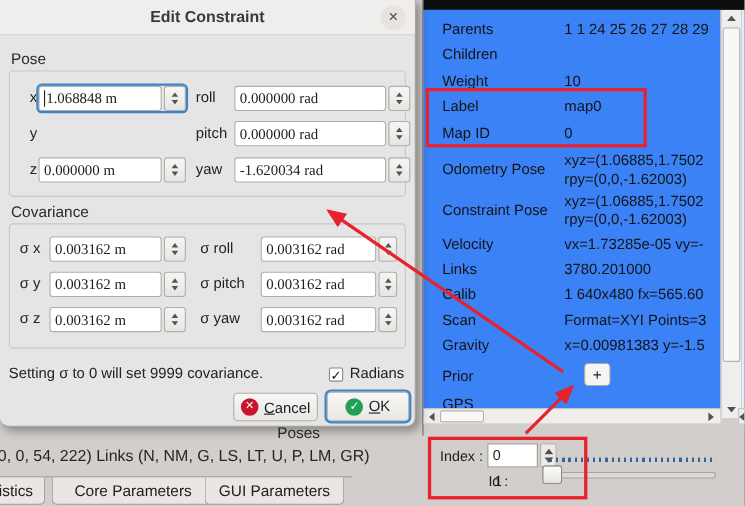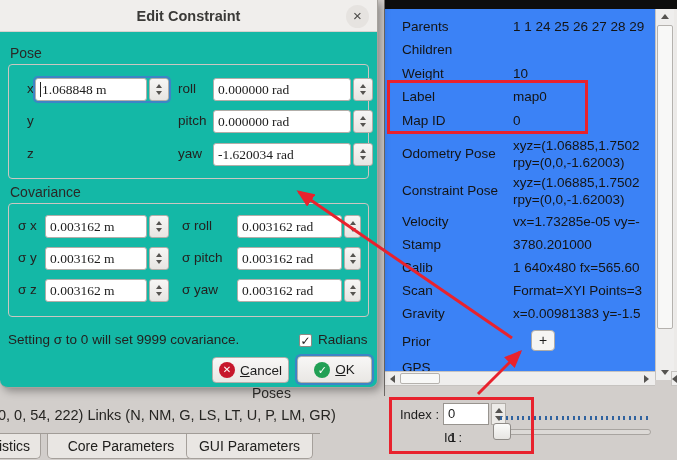--- a/index.html
+++ b/index.html
@@ -49,21 +49,21 @@
   .hsb-left{position:absolute;left:0;top:0;width:14px;height:13px;display:flex;align-items:center;justify-content:center;}
   .hsb-right{position:absolute;left:254px;top:0;width:14px;height:13px;display:flex;align-items:center;justify-content:center;}
   .hsb-thumb{position:absolute;left:15px;top:1px;width:40px;height:11px;background:#f8f8f7;
     border:1px solid #b5b2ae;border-radius:2px;}
   .tri-l{width:0;height:0;border-top:4px solid transparent;border-bottom:4px solid transparent;border-right:5px solid #555350;}
   .tri-r{width:0;height:0;border-top:4px solid transparent;border-bottom:4px solid transparent;border-left:5px solid #555350;}
   .strip{position:absolute;left:289px;top:0;width:4px;height:371px;background:#eceae8;}
   .strip-sb{position:absolute;left:286px;top:371px;width:7px;height:15px;background:#efeeed;
     border:1px solid #c6c3c0;overflow:hidden;display:flex;align-items:center;}
   
-  .dialog{position:absolute;left:0;top:0;width:378px;height:388px;z-index:30;background:#14b8a6;
+  .dialog{position:absolute;left:0;top:0;width:378px;height:388px;z-index:30;background:#e5e5e5;
     border-right:1px solid #a6a29d;border-bottom:1px solid #a6a29d;border-radius:0 0 8px 8px;
     box-shadow:3px 3px 9px rgba(0,0,0,.35);}
   .titlebar{position:absolute;left:0;top:0;width:100%;height:32px;background:#f0eeec;border-bottom:1px solid #d6d2ce;}
   .title{width:100%;text-align:center;line-height:32px;font-weight:bold;font-size:14.5px;color:#3b3a38;}
   .closebtn{position:absolute;left:346px;top:5px;width:23px;height:23px;border-radius:50%;
     background:#e6e3e0;color:#4a4947;font-size:15px;line-height:22px;text-align:center;}
   .legend{position:absolute;left:10px;font-size:14px;color:#2a2927;}
   .gbox{position:absolute;left:8px;width:361px;border:1px solid #cbc6c1;border-radius:4px;}
   .flabel{position:absolute;font-size:13.5px;color:#232220;}
   .fld{position:absolute;height:23px;display:flex;font-family:Liberation Serif, serif;}
@@ -131,21 +131,21 @@
       <div class="prow-l" style="top:104px">Map ID</div>
       <div class="prow-v" style="top:104px">0</div>
       <div class="prow-l" style="top:137px">Odometry Pose</div>
       <div class="prow-v" style="top:129px">xyz=(1.06885,1.7502</div>
       <div class="prow-v" style="top:146px">rpy=(0,0,-1.62003)</div>
       <div class="prow-l" style="top:174px">Constraint Pose</div>
       <div class="prow-v" style="top:166px">xyz=(1.06885,1.7502</div>
       <div class="prow-v" style="top:183px">rpy=(0,0,-1.62003)</div>
       <div class="prow-l" style="top:205px">Velocity</div>
       <div class="prow-v" style="top:205px">vx=1.73285e-05 vy=-</div>
-      <div class="prow-l" style="top:228px">Stamp</div>
+      <div class="prow-l" style="top:228px">Links</div>
       <div class="prow-v" style="top:228px">3780.201000</div>
       <div class="prow-l" style="top:251px">Calib</div>
       <div class="prow-v" style="top:251px">1 640x480 fx=565.60</div>
       <div class="prow-l" style="top:274px">Scan</div>
       <div class="prow-v" style="top:274px">Format=XYI Points=3</div>
       <div class="prow-l" style="top:297px">Gravity</div>
       <div class="prow-v" style="top:297px">x=0.00981383 y=-1.5</div>
       <div class="prow-l" style="top:325px">Prior</div>
       <div class="plusbtn">+</div>
       <div class="prow-l" style="top:351px">GPS</div>
@@ -212,20 +212,29 @@
       <div class="fld-text" style="width:138px">
           <span>0.000000 rad</span>
         </div>
       <div class="fld-btns">
           <div class="tri-up"></div>
           <div class="tri-dn"></div>
         </div>
     </div>
 
     <div class="flabel" style="left:27px;top:146px">z</div>
+    <div class="fld" style="left:35px;top:143px">
+      <div class="fld-text" style="width:112px">
+          <span>0.000000 m</span>
+        </div>
+      <div class="fld-btns">
+          <div class="tri-up"></div>
+          <div class="tri-dn"></div>
+        </div>
+    </div>
     <div class="flabel" style="left:178px;top:146px">yaw</div>
     <div class="fld" style="left:213px;top:143px">
       <div class="fld-text" style="width:138px">
           <span>-1.620034 rad</span>
         </div>
       <div class="fld-btns">
           <div class="tri-up"></div>
           <div class="tri-dn"></div>
         </div>
     </div>

